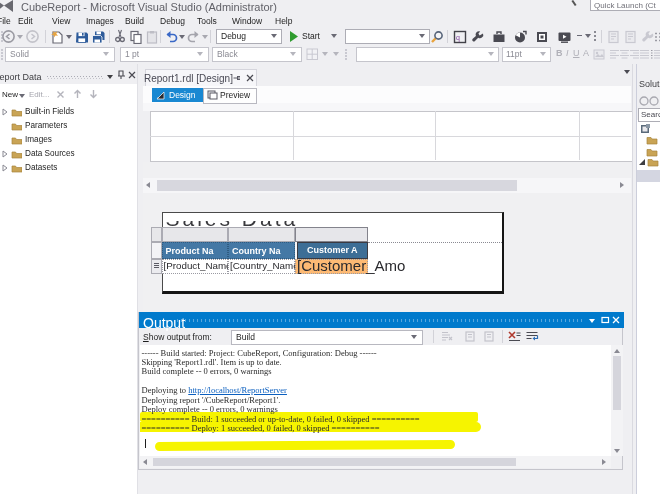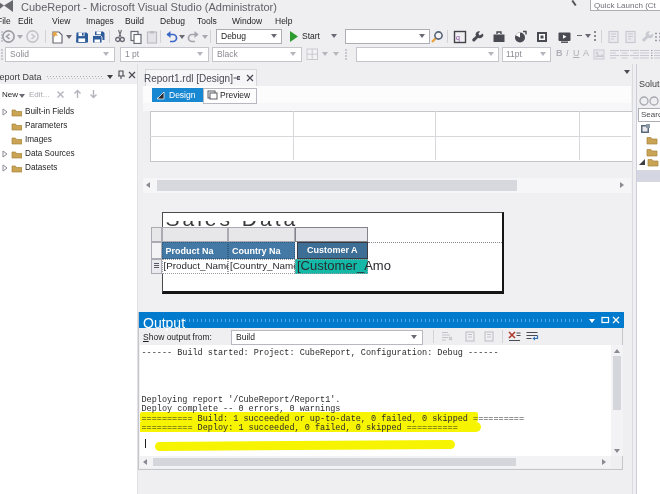--- a/index.html
+++ b/index.html
@@ -1,20 +1,20 @@
 <!DOCTYPE html>
 <html><head><meta charset="utf-8"><style>
 html,body{margin:0;padding:0}
 body{width:660px;height:494px;position:relative;overflow:hidden;background:#EFEFF2;font-family:"Liberation Sans",sans-serif;}
 .a{position:absolute}
 .cb{background:#fff;border:1px solid #ADADB5}
 .caret{width:0;height:0;border-left:3px solid transparent;border-right:3px solid transparent;border-top:4px solid #6A6A75}
 .sep{width:1px;background:#D2D2D8}
 .t{white-space:nowrap}
-.mono{font-family:Liberation Mono, monospace;font-size:8.5px;color:#2B2B2B;white-space:pre}
+.mono{font-family:Liberation Serif, serif;font-size:8.5px;color:#2B2B2B;white-space:pre}
 </style></head>
 <body>
 
 <div class="a" style="left:0;top:0;width:660px;height:14px;background:#EFEFF2"></div>
 <svg class="a" style="left:-6px;top:0" width="22" height="14" viewBox="0 0 22 14">
   <path d="M2 0 L10 5.5 L2 12 Z" fill="#68686F"></path>
   <path d="M19 0 L10 5.5 L19 12 Z" fill="#68686F"></path>
   <rect x="0" y="0" width="4" height="13" fill="#68686F"></rect>
 </svg>
 <div class="a t" style="left:21px;top:1px;font-size:11px;color:#616168">CubeReport - Microsoft Visual Studio (Administrator)</div>
@@ -324,21 +324,21 @@
       <path d="M1 1.5h5M1 3.5h5M1 5.5h5" stroke="#5A5A64" stroke-width="1"></path>
     </svg>
 
   <div class="a t" style="left:18.5px;top:178px;width:66.5px;height:16.5px;background:#4478A5;box-sizing:border-box;border:1px dotted #2F5B80;color:#fff;font-weight:bold;font-size:9px;line-height:16px;padding-left:3px">Product Na</div>
   <div class="a t" style="left:85px;top:178px;width:67px;height:16.5px;background:#4478A5;box-sizing:border-box;border:1px dotted #2F5B80;color:#fff;font-weight:bold;font-size:9px;line-height:16px;padding-left:3px">Country Na</div>
   <div class="a" style="left:152px;top:178px;width:1.5px;height:16.5px;background:#F5F5F7"></div>
   <div class="a t" style="left:153.5px;top:178px;width:71.5px;height:16.5px;background:#3D6E96;box-sizing:border-box;border:1.5px solid #3A3A42;color:#fff;font-weight:bold;font-size:9px;line-height:14px;text-align:center">Customer A</div>
 
   <div class="a t" style="left:18.5px;top:194.5px;width:66.5px;height:15px;background:#fff;box-sizing:border-box;border:1px dotted #9A9AA2;color:#2A2A2E;font-size:9.8px;line-height:12.5px;padding-left:1px">[Product_Name</div>
   <div class="a t" style="left:85px;top:194.5px;width:67px;height:15px;background:#fff;box-sizing:border-box;border:1px dotted #9A9AA2;color:#2A2A2E;font-size:9.8px;line-height:12.5px;padding-left:1px">[Country_Name</div>
-  <div class="a t" style="left:152px;top:194.5px;width:73px;height:15px;background:#14b8a6;box-sizing:border-box;border:1px dotted #9A9AA2;color:#2A2A2E;font-size:13px;line-height:12.5px;padding-left:1px">[Customer_Amo</div>
+  <div class="a t" style="left:152px;top:194.5px;width:73px;height:15px;background:#fdba74;box-sizing:border-box;border:1px dotted #9A9AA2;color:#2A2A2E;font-size:15px;line-height:12.5px;padding-left:1px">[Customer_Amo</div>
   <div class="a" style="left:225px;top:178px;width:134px;height:1px;border-top:1px dotted #8A8A92"></div>
 </div>
 
 <div id="output" class="a" style="left:138px;top:312px;width:485px;height:158px;background:#EFEFF2;border:1px solid #C5C5CC;border-top:none;box-sizing:border-box">
   <div class="a" style="left:0;top:0;width:485px;height:16px;background:#007ACC"></div>
   <div class="a t" style="left:4px;top:3px;font-size:14px;color:#fff">Output</div>
   <div class="a" style="left:38px;top:7px;width:405px;height:3px;background-image:repeating-linear-gradient(90deg,#59A7DD 0 1px,transparent 1px 4px)"></div>
   <div class="a" style="left:450px;top:7px;width:0;height:0;border-left:3.5px solid transparent;border-right:3.5px solid transparent;border-top:4px solid #fff"></div>
   <svg class="a" style="left:462px;top:4px" width="9" height="8">
       <rect x="1" y="1.5" width="6.5" height="5" fill="none" stroke="#fff" stroke-width="1.2"></rect>
@@ -375,20 +375,23 @@
       <path d="M10 10.5 l-2.5-2 2.5-2z" fill="#2D6DB5"></path>
     </svg>
 
   <div class="a" style="left:1px;top:33px;width:471px;height:111px;background:#fff"></div>
 
   <div class="a" style="left:1px;top:100px;width:338px;height:10px;background:#F6F400;border-radius:2px"></div>
   <div class="a" style="left:1px;top:110px;width:341px;height:10px;background:#F6F400;border-radius:0 6px 6px 0"></div>
   <div class="a" style="left:16px;top:129px;width:300px;height:8.5px;background:#F6F400;border-radius:5px;transform:rotate(-.4deg)"></div>
 
   <div class="a t mono" style="left:2.5px;top:35.5px">------ Build started: Project: CubeReport, Configuration: Debug ------</div>
+  <div class="a t mono" style="left:2.5px;top:44.9px">Skipping 'Report1.rdl'. Item is up to date.</div>
+  <div class="a t mono" style="left:2.5px;top:54.4px">Build complete -- 0 errors, 0 warnings</div>
+  <div class="a t mono" style="left:2.5px;top:73.3px">Deploying to <span style="color:#0B5FBF;text-decoration:underline">http://localhost/ReportServer</span></div>
   <div class="a t mono" style="left:2.5px;top:82.7px">Deploying report '/CubeReport/Report1'.</div>
   <div class="a t mono" style="left:2.5px;top:92.2px">Deploy complete -- 0 errors, 0 warnings</div>
   <div class="a t mono" style="left:2.5px;top:101.6px">========== Build: 1 succeeded or up-to-date, 0 failed, 0 skipped ==========</div>
   <div class="a t mono" style="left:2.5px;top:111px">========== Deploy: 1 succeeded, 0 failed, 0 skipped ==========</div>
   <div class="a" style="left:5.5px;top:127px;width:1px;height:9px;background:#1E1E1E"></div>
 
   <div class="a" style="left:472px;top:33px;width:12px;height:111px;background:#F3F3F5"></div>
   <div class="a" style="left:474px;top:44px;width:8px;height:54px;background:#D5D5DC"></div>
   <div class="a" style="left:475px;top:37px;width:0;height:0;border-left:3px solid transparent;border-right:3px solid transparent;border-bottom:4px solid #8A8A93"></div>
   <div class="a" style="left:475px;top:137px;width:0;height:0;border-left:3px solid transparent;border-right:3px solid transparent;border-top:4px solid #8A8A93"></div>

